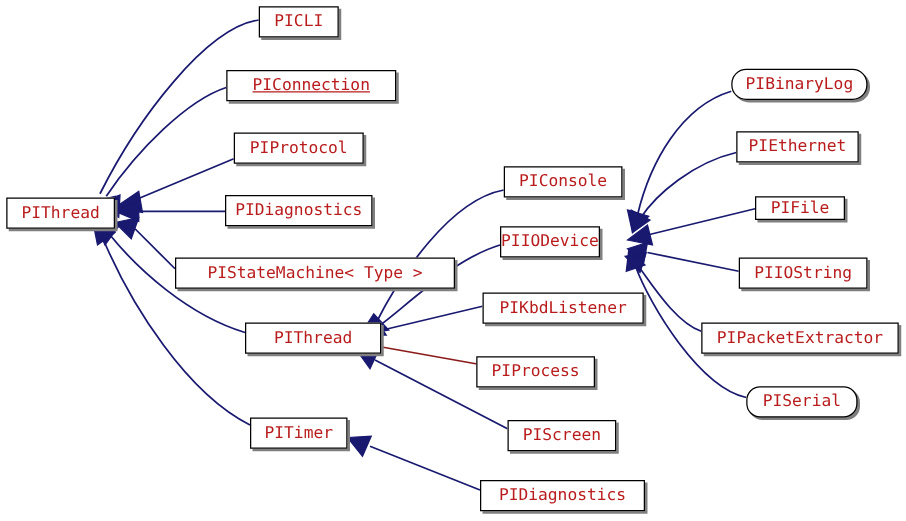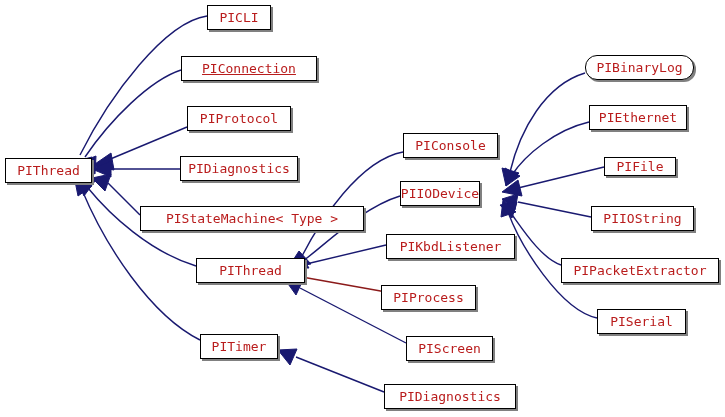--- a/index.html
+++ b/index.html
@@ -142,18 +142,18 @@
       </div>
       <div class="node" style="left: 604px; top: 157px; width: 72px; height: 19px;">
         <span class="node-label">PIFile</span>
       </div>
       <div class="node" style="left: 591px; top: 206px; width: 103px; height: 25px;">
         <span class="node-label">PIIOString</span>
       </div>
       <div class="node" style="left: 561px; top: 258px; width: 158px; height: 25px;">
         <span class="node-label">PIPacketExtractor</span>
       </div>
-      <div class="node" style="left: 597px; top: 309px; width: 89px; height: 25px;">
+      <div class="node" style="left: 597px; top: 309px; width: 89px; height: 25px; border-radius: 11px;">
         <span class="node-label">PISerial</span>
       </div>
     </div>
 
 </div>
 
 </body></html>

